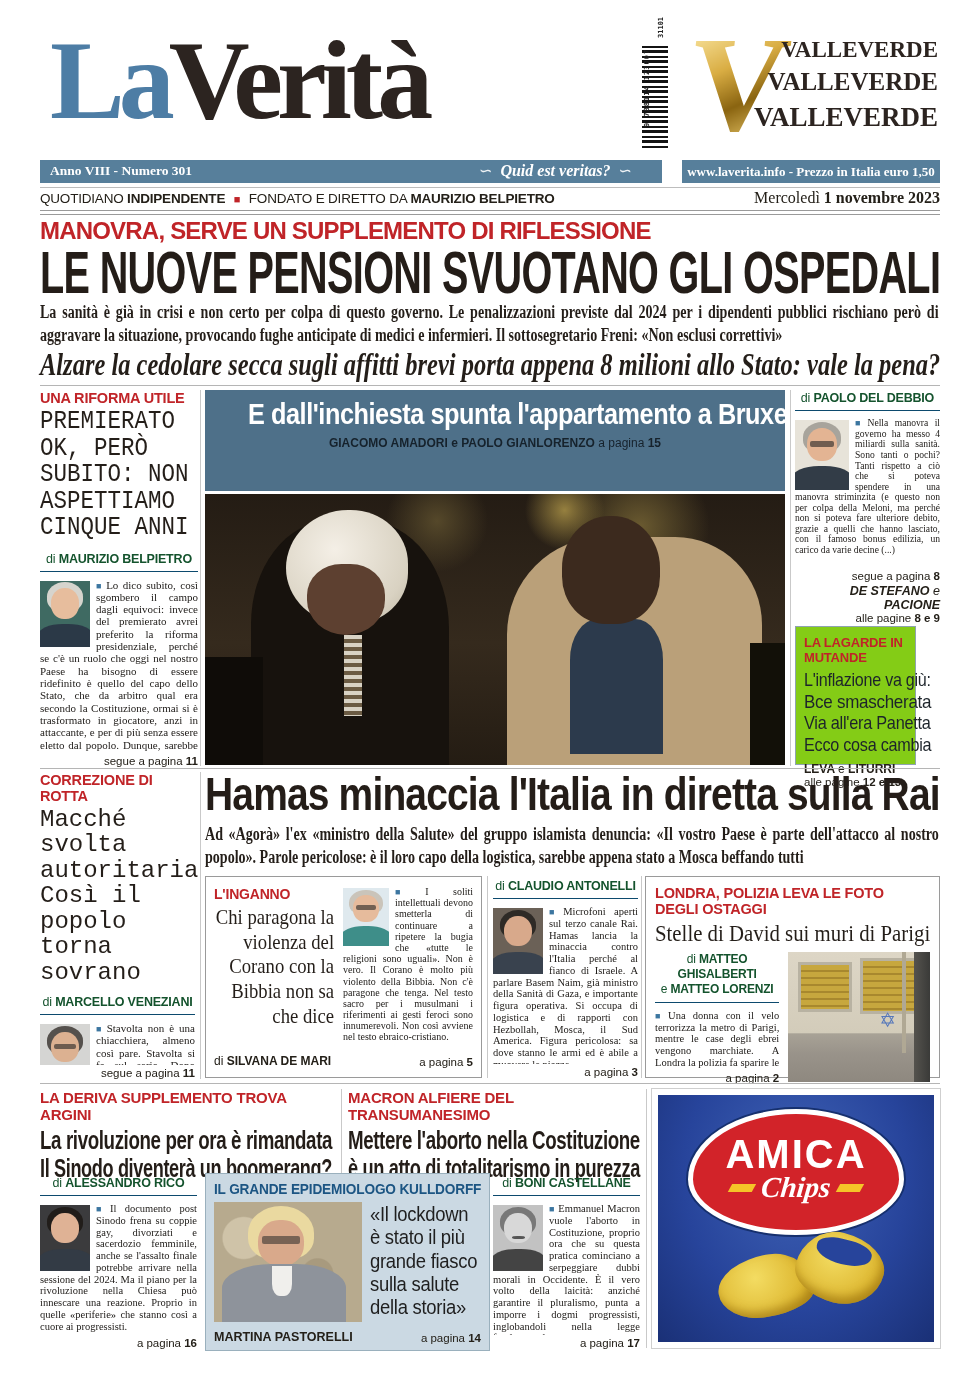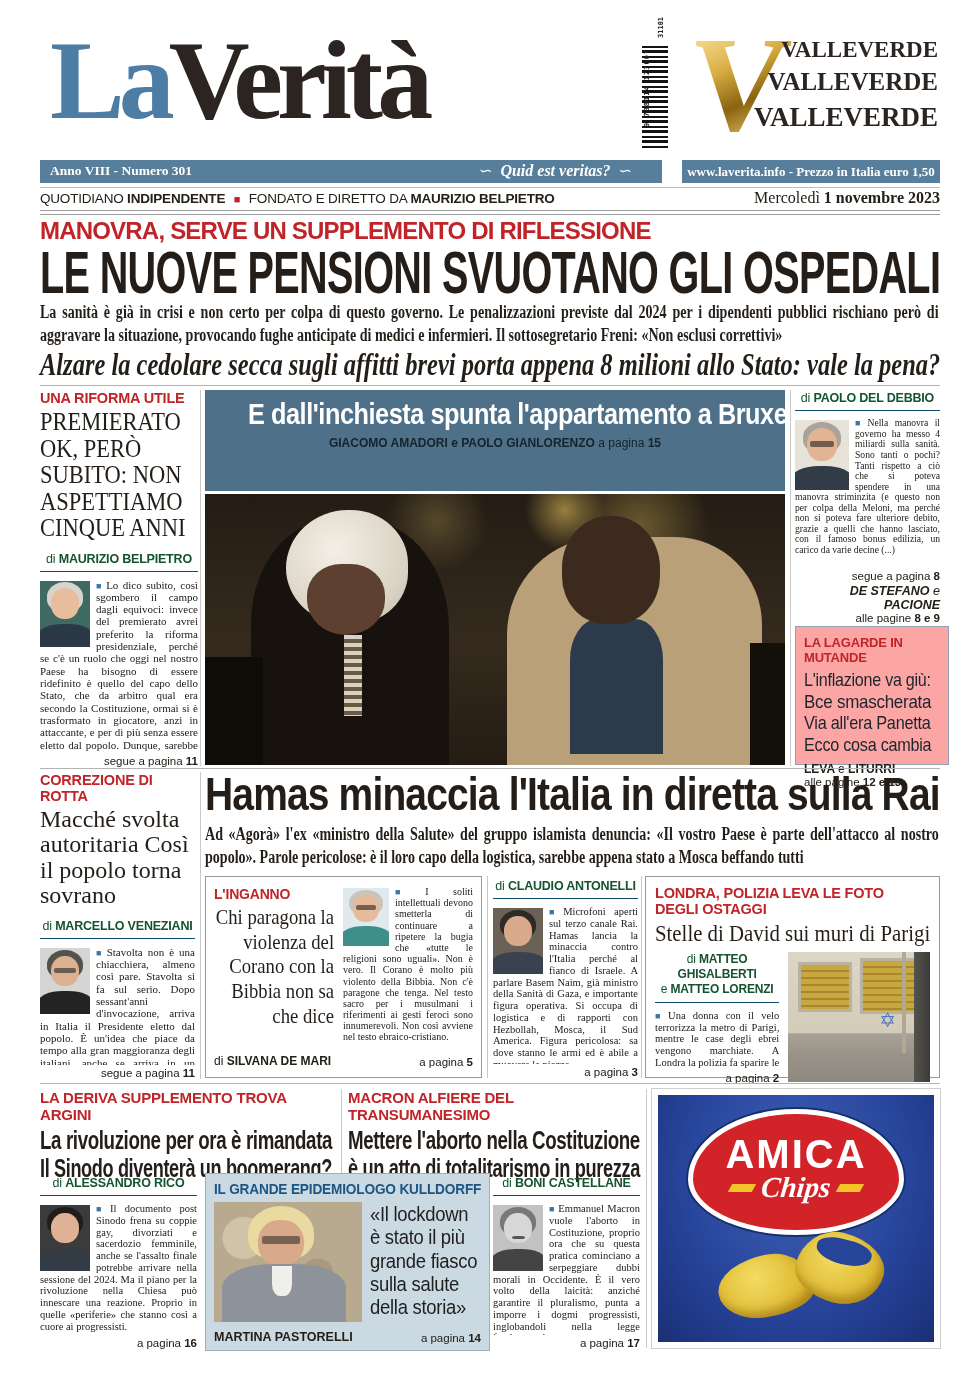--- a/index.html
+++ b/index.html
@@ -51,21 +51,21 @@
   .lead-subhead{position:absolute;left:40px;top:347px;width:900px;}
   .lead-subhead .fitline{font-family:"Liberation Serif",serif;font-style:italic;font-weight:700;
         font-size:31px;color:#241e19;}
   
   .fitline{display:inline-block;white-space:nowrap;transform-origin:left center;}
   .fo-c{transform-origin:center center;}
   .deckfit{display:block;width:128%;transform:scaleX(.78);transform-origin:left top;}
   .cx90{display:block;width:111.1%;transform:scaleX(.9);transform-origin:left top;}
   .cx85r{display:block;width:117.6%;margin-left:-17.6%;transform:scaleX(.85);transform-origin:right top;}
   .kicker{font-weight:700;font-size:14.5px;letter-spacing:-0.2px;color:#c02428;margin-bottom:3px;}
-  .serifhead{font-family:Liberation Serif, serif;font-size:25px;line-height:1.06;color:#241e19;}
+  .serifhead{font-family:Liberation Mono, monospace;font-size:25px;line-height:1.06;color:#241e19;}
   .byline{font-size:12.5px;letter-spacing:-0.2px;border-bottom:1px solid #0c4a6e;
         padding:3px 0 5px;margin:7px 0 7px;color:#14532d;text-align:center;}
   .byline b{font-weight:700;}
   .colbox{position:absolute;display:flex;flex-direction:column;}
   .colbody{flex:1 1 auto;overflow:hidden;font-family:"Liberation Serif",serif;font-size:11px;
         line-height:1.12;text-align:justify;color:#1d1a17;}
   .bullet{color:#3c76a0;font-size:9px;margin-right:3px;}
   .pageref{font-size:11.5px;text-align:right;margin-top:2px;color:#242019;}
   .pageref b{font-weight:700;}
   .refnames{font-size:12.5px;font-weight:700;text-align:right;margin-top:2px;color:#242019;font-style:italic;}
@@ -87,21 +87,21 @@
         padding-top:9px;box-sizing:border-box;text-align:center;}
   .soum-line .fitline{font-weight:700;font-size:29px;line-height:1.09;letter-spacing:-0.5px;color:#fff;}
   .soum-byline{margin-top:5px;font-size:12px;color:#16222c;}
   .soum-byline b{font-weight:700;}
   .lead-photo{position:absolute;left:205px;top:494px;width:580px;height:271px;overflow:hidden;
         background:radial-gradient(circle at 62% 6%,#96803f 0,rgba(150,128,63,0) 9%),
                    radial-gradient(circle at 75% 12%,#6a5a30 0,rgba(106,90,48,0) 14%),
                    radial-gradient(circle at 40% 10%,#55482a 0,rgba(85,72,42,0) 12%),
                    linear-gradient(180deg,#241c14 0%,#352a1d 55%,#241c13 100%);}
   .lp-el{position:absolute;}
-  .lagarde{position:absolute;left:795px;top:626px;width:154px;height:139px;background:#fca5a5;
+  .lagarde{position:absolute;left:795px;top:626px;width:121px;height:139px;background:#84cc16;
         border:1px solid #8fa3b0;box-sizing:border-box;padding:8px 8px 6px;}
   .lagarde .kicker{font-size:13px;margin-bottom:4px;}
   .lag-line .fitline{font-size:19px;line-height:1.14;color:#1d242b;letter-spacing:-0.3px;}
   .lag-authors{margin-top:6px;font-size:12px;font-weight:700;color:#242019;}
   .lag-authors .e{font-weight:400;}
   .lag-pages{font-size:11.5px;color:#242019;}
   .lag-pages b{font-weight:700;}
   
   .col-c{left:40px;top:772px;width:155px;height:307px;}
   .hamas-head{position:absolute;left:205px;top:770px;width:735px;color:#241d18;}

